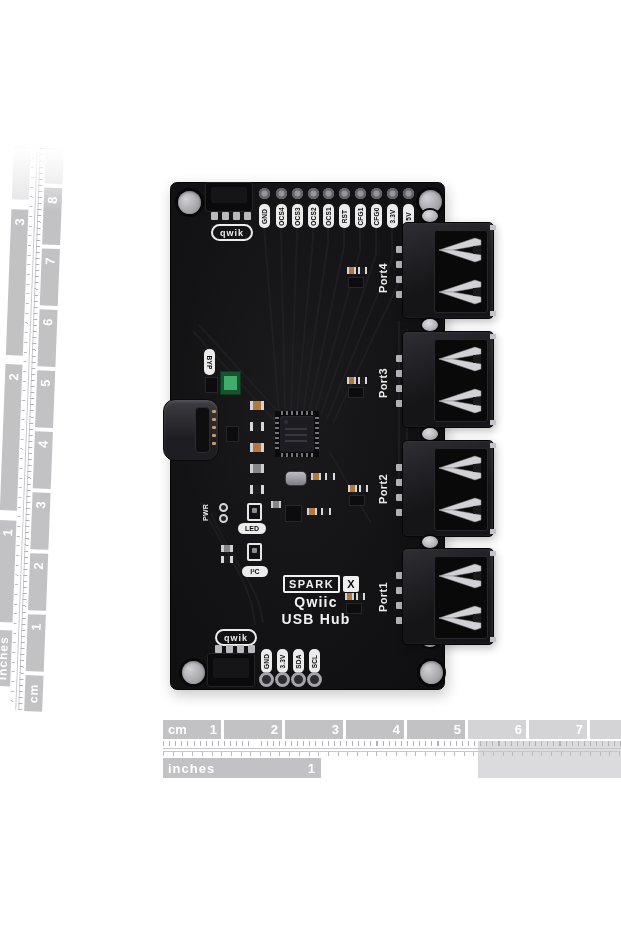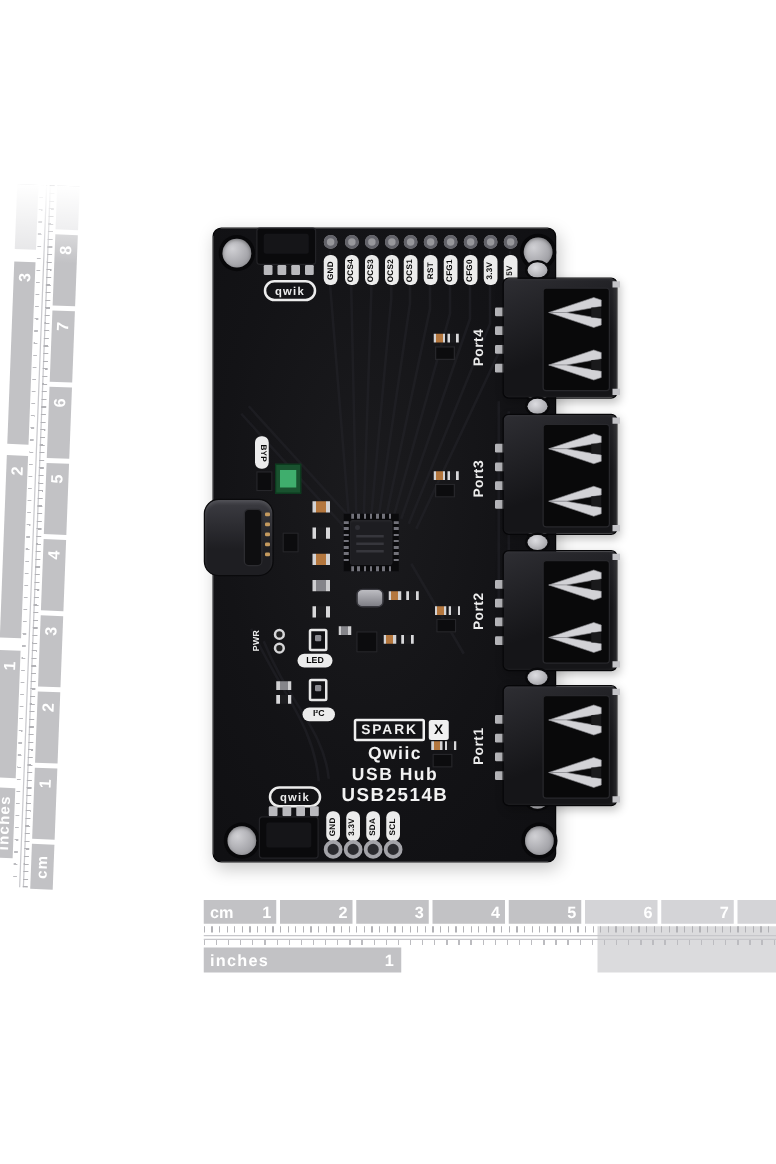--- a/index.html
+++ b/index.html
@@ -397,21 +397,20 @@
     <div class="oval" style="left:71px;top:383px;width:26px;height:11px;font-size:7px;">
         <span>I²C</span>
       </div>
 
     <div class="brand" style="left:112px;top:392px;">
       <span class="spark">SPARK</span>
       <span class="x">X</span>
     </div>
     <div class="title" style="top:428px;font-size:14px;">USB Hub</div>
     <div class="title" style="top:411px;font-size:14px;">Qwiic</div>
-    <div class="title" style="top:445px;font-size:15px;">USB2514B</div>
 
     <div class="qwik" style="left:44px;top:446px;">
         <span>qwik</span>
       </div>
     <div class="jpin" style="left:44px;top:462px;"></div>
     <div class="jpin" style="left:55px;top:462px;"></div>
     <div class="jpin" style="left:66px;top:462px;"></div>
     <div class="jpin" style="left:77px;top:462px;"></div>
     <div class="jst" style="left:36px;top:470px;height:34px;">
         <div class="inner"></div>

